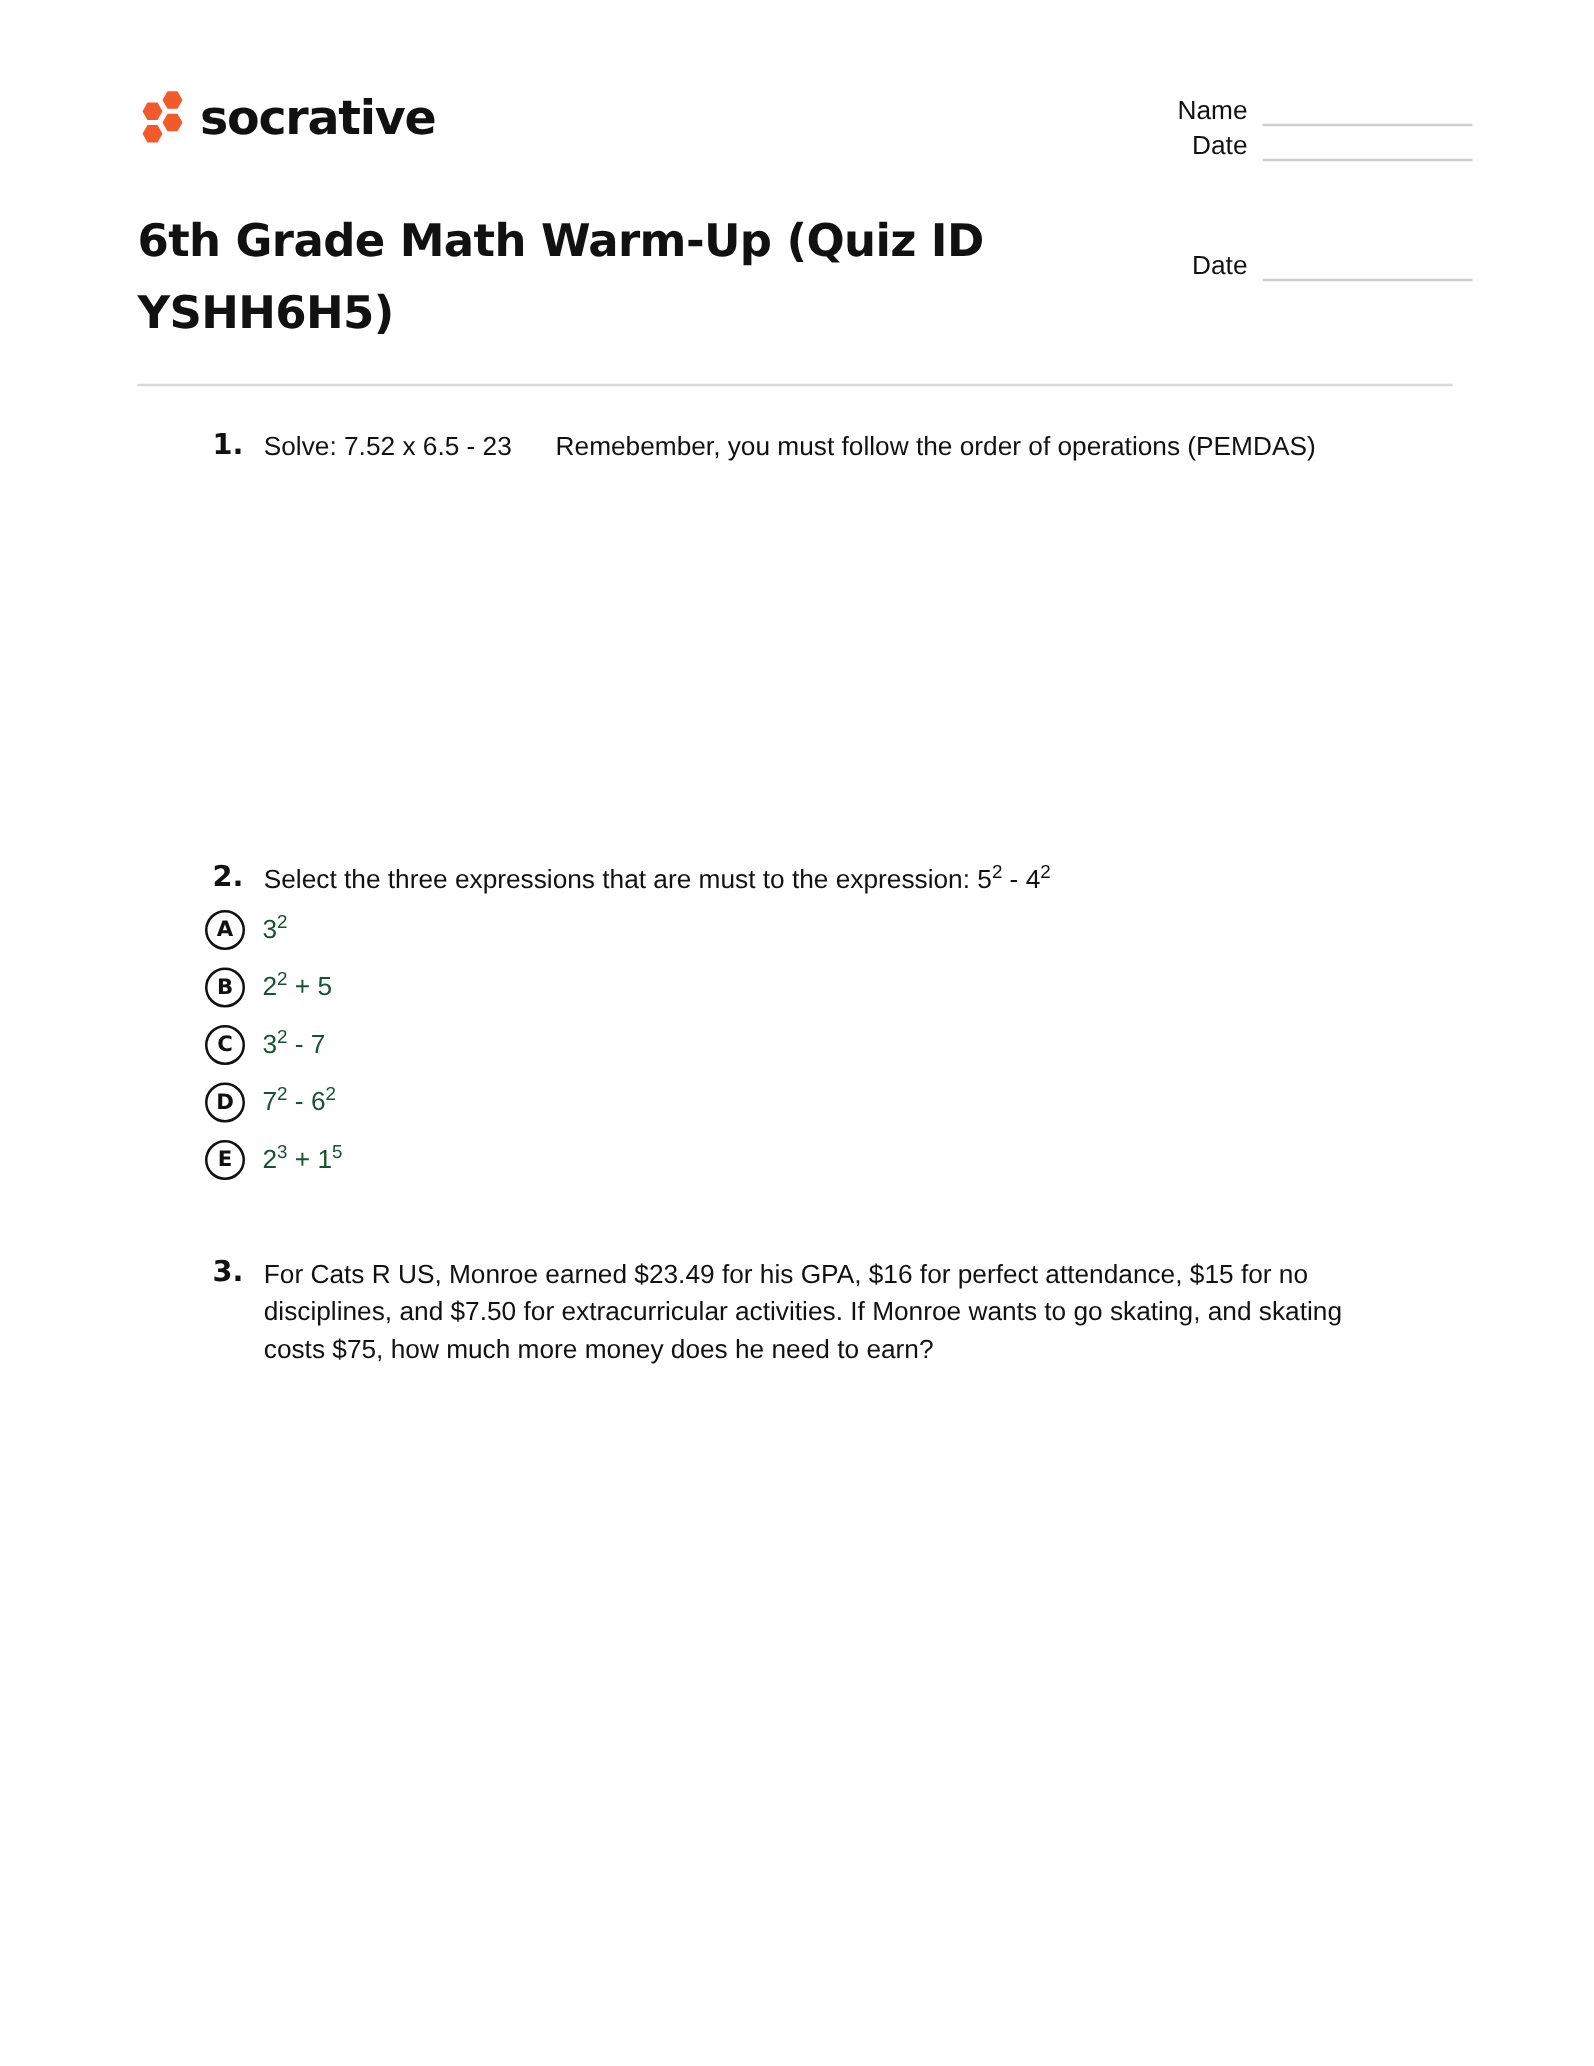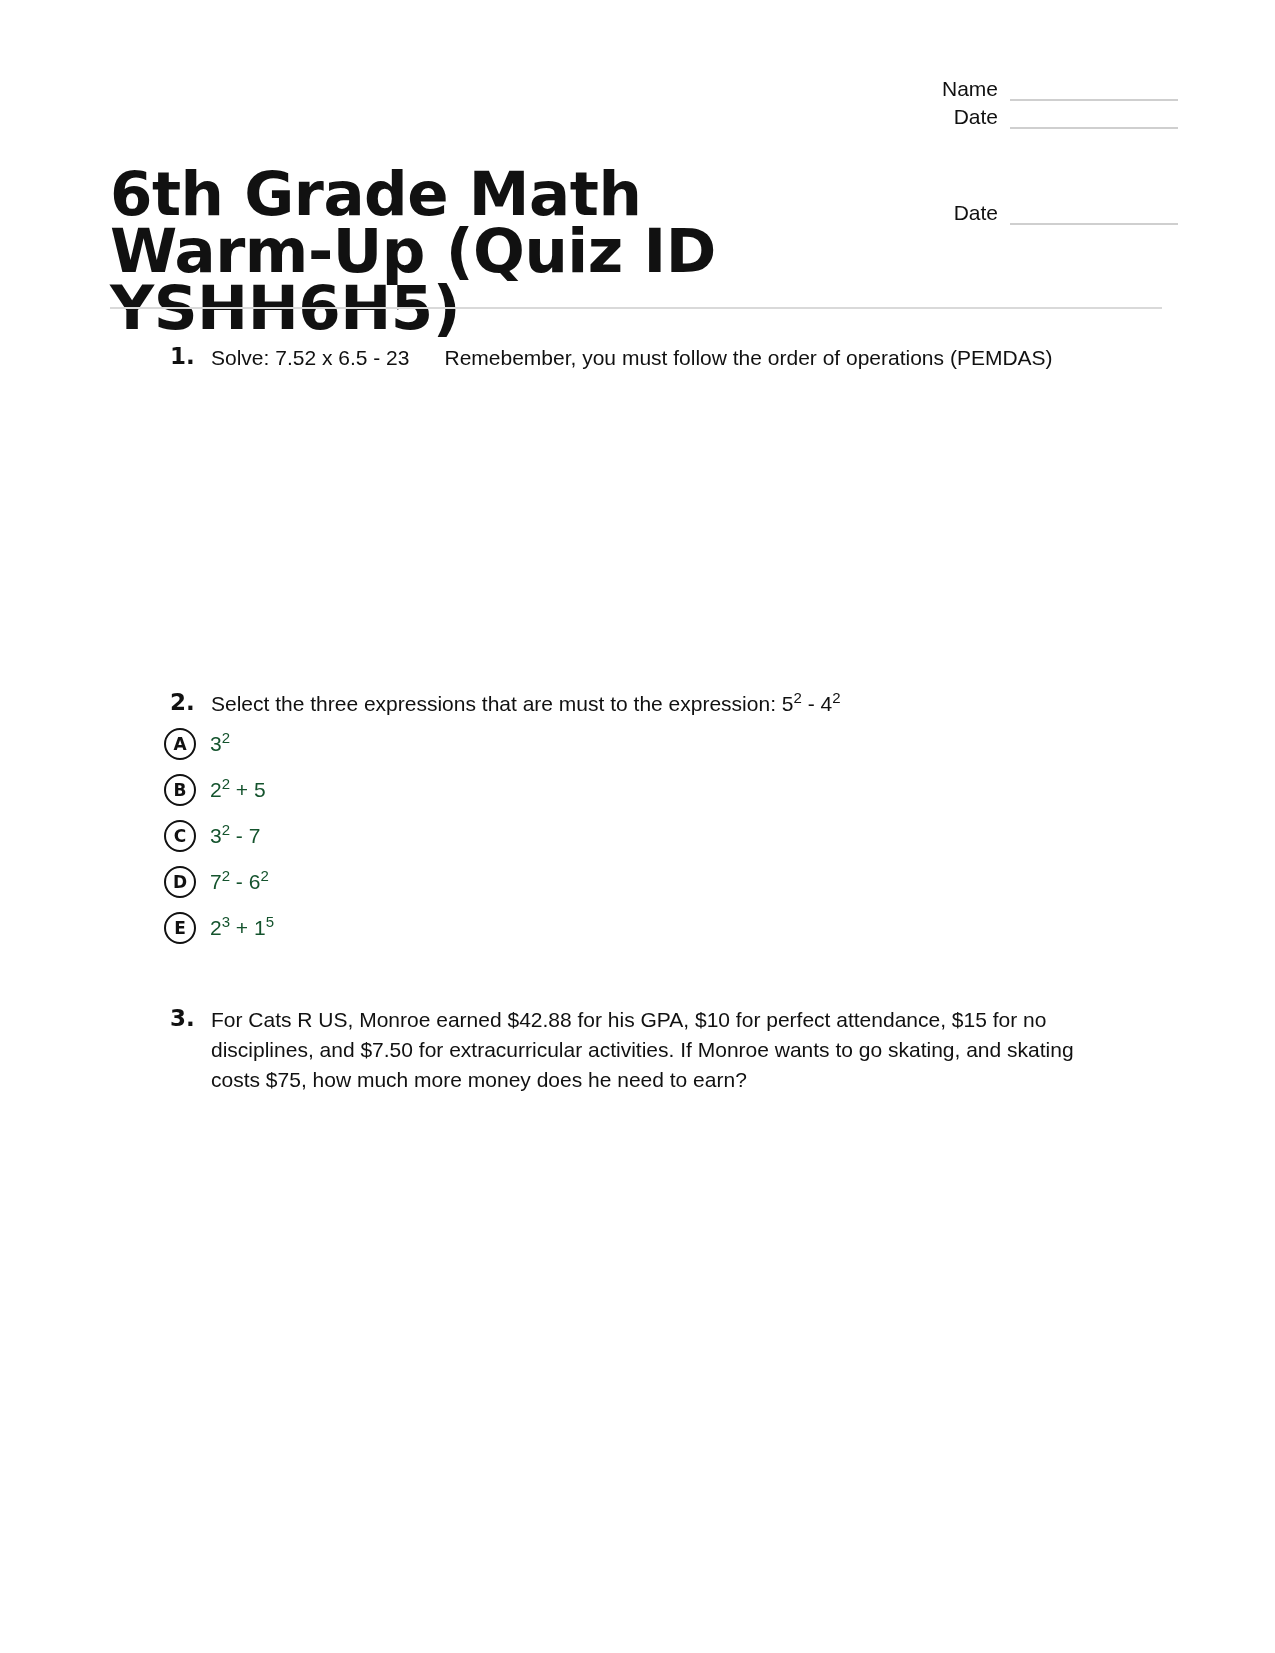--- a/index.html
+++ b/index.html
@@ -75,21 +75,21 @@
       border-bottom: 2px solid #cfcfcf;
     }
 
     .title {
       position: absolute;
       left: 110px;
       top: 165px;
       width: 760px;
       font-family: "DejaVu Sans", "Liberation Sans", sans-serif;
       font-weight: bold;
-      font-size: 61px;
+      font-size: 36px;
       line-height: 57px;
       letter-spacing: -0.5px;
       color: #111111;
     }
 
     .divider {
       position: absolute;
       left: 110px;
       top: 307px;
       width: 1052px;
@@ -163,20 +163,33 @@
       line-height: 30px;
       color: #14532d;
       white-space: nowrap;
     }
   </style>
 </head>
 <body>
 
 <div class="page">
 
+  <div class="logo">
+    <div class="logo-mark">
+      <svg width="40" height="50" viewBox="0 0 40 50">
+        <g fill="#f15a2b">
+          <polygon points="24,2 32,2 36,9 32,16 24,16 20,9"></polygon>
+          <polygon points="8,11 16,11 20,18 16,25 8,25 4,18"></polygon>
+          <polygon points="24,20 32,20 36,27 32,34 24,34 20,27"></polygon>
+          <polygon points="8,29 16,29 20,36 16,43 8,43 4,36"></polygon>
+        </g>
+      </svg>
+    </div>
+    <span class="logo-text">socrative</span>
+  </div>
 
   <div class="meta-fields">
     <div class="meta-row" style="top:0px;">
       <span class="meta-label">Name</span>
       <span class="meta-line"></span>
     </div>
     <div class="meta-row" style="top:28px;">
       <span class="meta-label">Date</span>
       <span class="meta-line"></span>
     </div>
@@ -218,16 +231,16 @@
       <span class="choice-text"><span>7</span><sup>2</sup><span> - </span><span>6</span><sup>2</sup><span></span></span>
     </div>
     <div class="choice" style="top:184px;">
       <span class="choice-bubble">E</span>
       <span class="choice-text"><span>2</span><sup>3</sup><span> + </span><span>1</span><sup>5</sup><span></span></span>
     </div>
   </div>
 
   <div class="question" style="top:1003px;">
     <span class="q-number">3.</span>
-    <span class="q-text" style="width:915px;">For Cats R US, Monroe earned $42.88 for his GPA, $10 for perfect attendance, $15 for no disciplines, and $7.50 for extracurricular activities. If Monroe wants to go skating, and skating costs $75, how much more money does he need to earn?</span>
+    <span class="q-text" style="width:915px;">For Cats R US, Monroe earned $23.49 for his GPA, $16 for perfect attendance, $15 for no disciplines, and $7.50 for extracurricular activities. If Monroe wants to go skating, and skating costs $75, how much more money does he need to earn?</span>
   </div>
 
 </div>
 
 </body></html>

